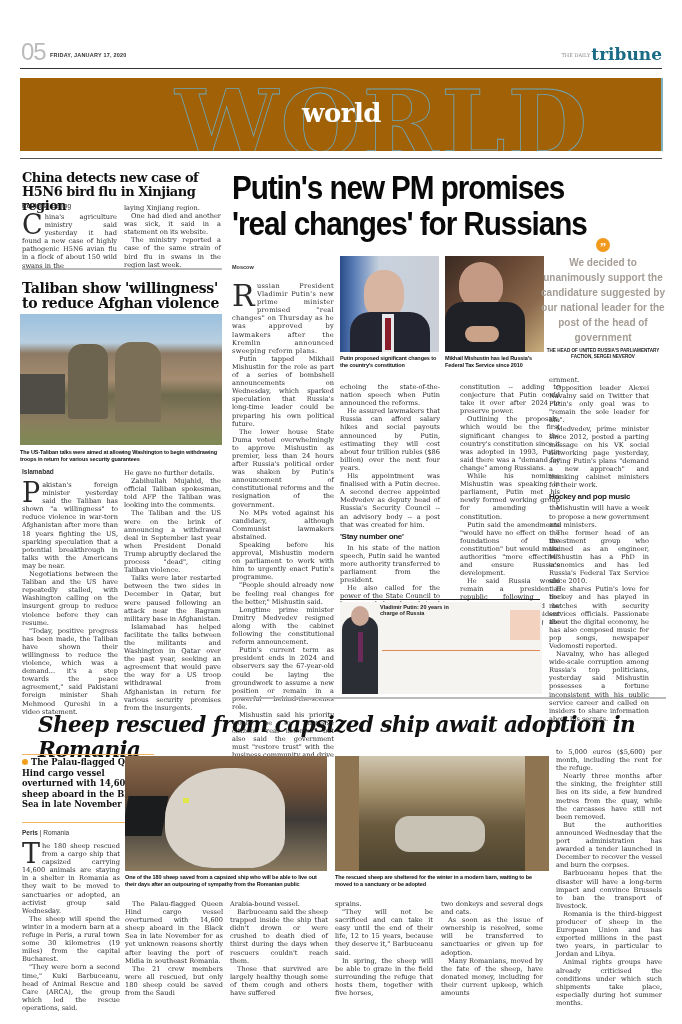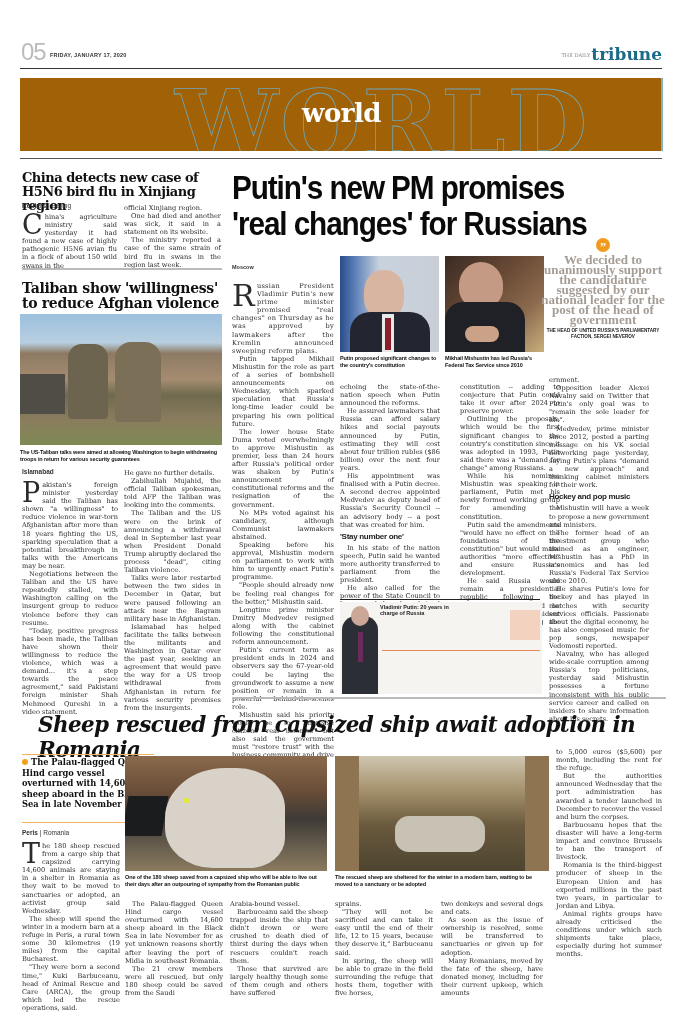--- a/index.html
+++ b/index.html
@@ -38,21 +38,21 @@
 
   
   .taliban-head { left: 22px; top: 281px; width: 200px; font-size: 14px; line-height: 15px; color: #111; letter-spacing: -0.3px; }
 
   .photo { position: absolute; overflow: hidden; }
 
   
   .putin-head { left: 232px; top: 170px; width: 440px; font-family: "Liberation Sans", sans-serif; font-weight: bold; font-size: 33px; line-height: 36px; color: #0a0a0a; letter-spacing: -1.2px; transform: scaleX(0.9); transform-origin: left top; }
   .quote { left: 540px; top: 238px; width: 126px; text-align: center; }
   .quote-icon { width: 14px; height: 14px; border-radius: 50%; background: #f29a1e; color: #fff; font-weight: bold; font-size: 12px; line-height: 18px; margin: 0 auto 3px; font-family: "Liberation Serif", serif; }
-  .quote-text { font-family: Liberation Serif, serif; font-weight: bold; font-size: 13px; line-height: 10px; color: #a59d95; }
+  .quote-text { font-family: Liberation Sans, sans-serif; font-weight: bold; font-size: 10px; line-height: 15px; color: #a59d95; }
   .quote-attr { font-family: "Liberation Sans", sans-serif; font-weight: bold; font-size: 4.6px; line-height: 6px; color: #222; margin-top: 3px; }
 
   
   .sheep-head { left: 38px; top: 712px; width: 640px; font-style: italic; font-weight: bold; font-size: 21.5px; color: #111; letter-spacing: -0.6px; }
   .sheep-deck { left: 22px; top: 757px; width: 132px; font-weight: bold; font-size: 8.3px; line-height: 10.5px; color: #111; }
   .dot { display: inline-block; width: 6px; height: 6px; border-radius: 50%; background: #f2a01c; margin-right: 3px; }
   .orange-rule { height: 1px; background: #f2b35e; }
 </style>
 </head>
 <body>
@@ -73,21 +73,21 @@
 
 <article>
   <h2 class="abs china-head">China detects new case of H5N6 bird flu in Xinjiang region</h2>
   <div class="abs byline china-byline">
     <b>Reuters</b> | <span>Beijing</span>
   </div>
   <div class="col body-text" style="left:22px; top:213px; width:95px;">
     <p class="first"><span class="dropcap">C</span><span>hina's agriculture ministry said yesterday it had found a new case of highly pathogenic H5N6 avian flu in a flock of about 150 wild swans in the</span></p>
   </div>
   <div class="col body-text" style="left:124px; top:204px; width:97px;">
-    <p class="first">official Xinjiang region.</p>
+    <p class="first">laying Xinjiang region.</p>
     <p>One had died and another was sick, it said in a statement on its website.</p>
     <p>The ministry reported a case of the same strain of bird flu in swans in the region last week.</p>
   </div>
   <div class="abs rule-grey" style="left:22px; top:268px; width:200px;"></div>
 </article>
 
 <article>
   <h2 class="abs taliban-head">Taliban show 'willingness' to reduce Afghan violence</h2>
   <div class="photo" style="left:20px; top:314px; width:202px; height:131px; background: linear-gradient(180deg,#9cc0de 0%,#b8cfe0 22%,#8d7a64 30%,#a58c70 50%,#6f6a4e 62%,#8a7c5e 80%,#7f8a54 100%);">
     <div style="position:absolute; left:48px; top:30px; width:40px; height:75px; background:#6d6450; border-radius:14px 14px 4px 4px;"></div>
@@ -232,18 +232,19 @@
     <p>"They will not be sacrificed and can take it easy until the end of their life, 12 to 15 years, because they deserve it," Barbuceanu said.</p>
     <p>In spring, the sheep will be able to graze in the field surrounding the refuge that hosts them, together with five horses,</p>
   </div>
   <div class="col body-text" style="left:441px; top:900px; width:102px;">
     <p class="first">two donkeys and several dogs and cats.</p>
     <p>As soon as the issue of ownership is resolved, some will be transferred to sanctuaries or given up for adoption.</p>
     <p>Many Romanians, moved by the fate of the sheep, have donated money, including for their current upkeep, which amounts</p>
   </div>
   <div class="col body-text" style="left:556px; top:748px; width:106px;">
     <p class="first">to 5,000 euros ($5,600) per month, including the rent for the refuge.</p>
+    <p>Nearly three months after the sinking, the freighter still lies on its side, a few hundred metres from the quay, while the carcasses have still not been removed.</p>
     <p>But the authorities announced Wednesday that the port administration has awarded a tender launched in December to recover the vessel and burn the corpses.</p>
     <p>Barbuceanu hopes that the disaster will have a long-term impact and convince Brussels to ban the transport of livestock.</p>
     <p>Romania is the third-biggest producer of sheep in the European Union and has exported millions in the past two years, in particular to Jordan and Libya.</p>
     <p>Animal rights groups have already criticised the conditions under which such shipments take place, especially during hot summer months.</p>
   </div>
 </article>
 
 </body></html>

